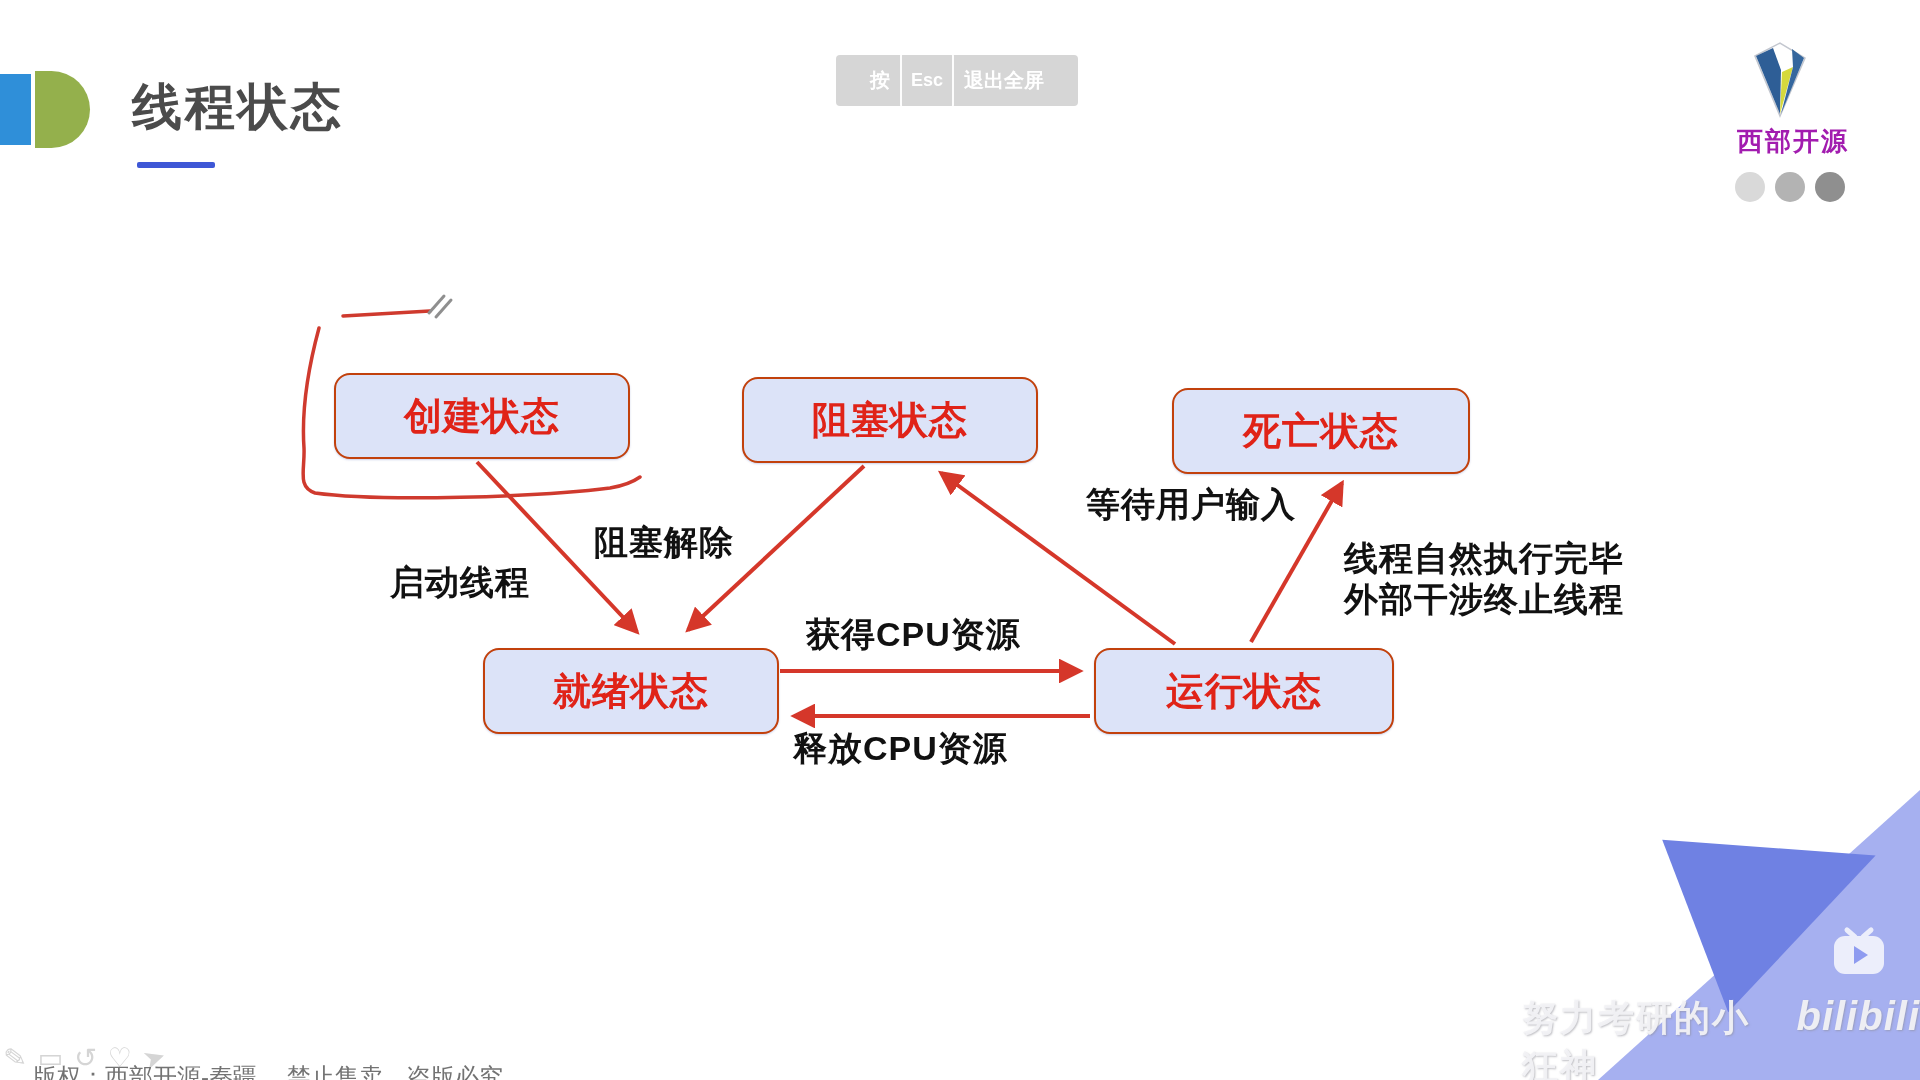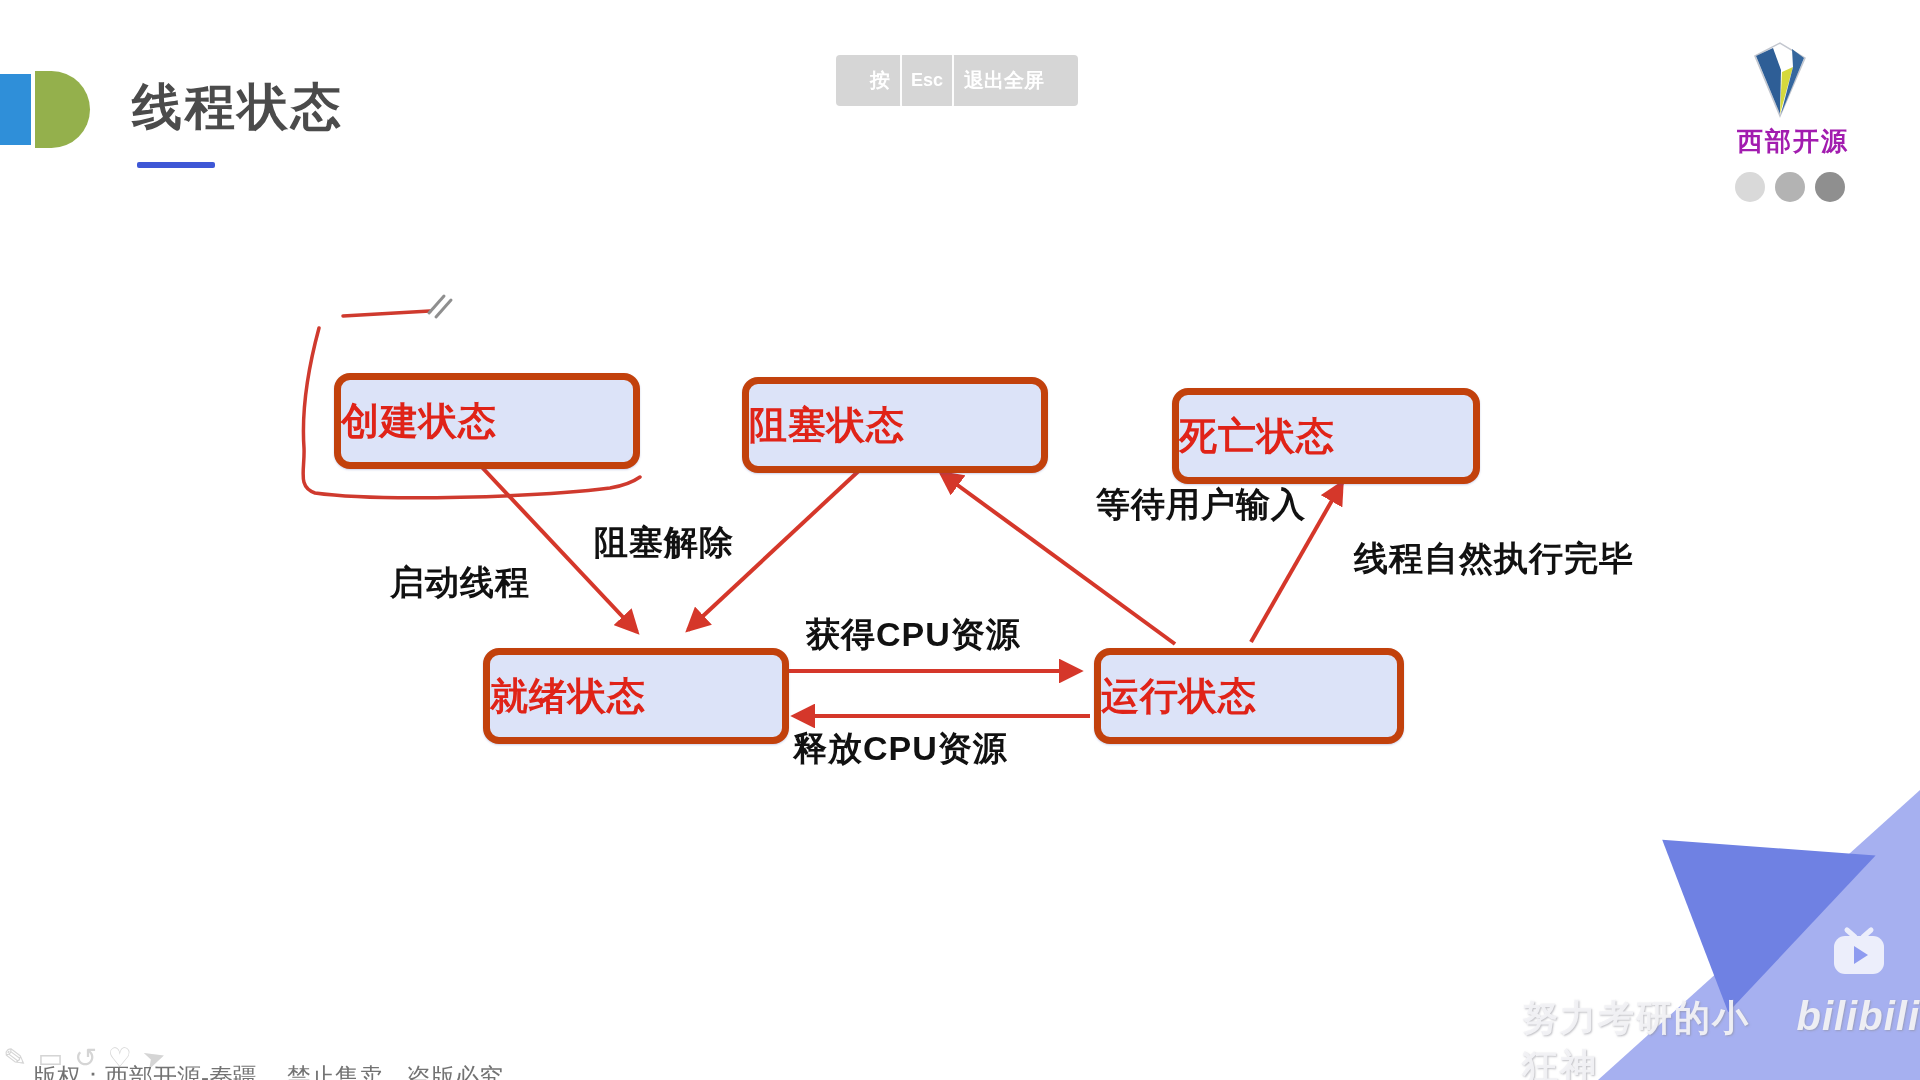--- a/index.html
+++ b/index.html
@@ -32,39 +32,39 @@
   
   .brand-mark{left:1750px;top:40px;width:60px;height:78px;}
   .brand-name{left:1737px;top:124px;width:112px;font-size:26px;font-weight:bold;color:#a21caf;letter-spacing:2px;}
   .dot{width:30px;height:30px;border-radius:50%;top:172px;}
   .dot1{left:1735px;background:#d9d9d9;}
   .dot2{left:1775px;background:#b3b3b3;}
   .dot3{left:1815px;background:#8f8f8f;}
 
   
   .state-box{
-    background:#dce3f8;border:7px solid #c2410c;border-radius:16px;
-    display:flex;align-items:center;justify-content:flex-start;
+    background:#dce3f8;border:2px solid #c2410c;border-radius:16px;
+    display:flex;align-items:center;justify-content:center;
     color:#e02318;font-size:38px;font-weight:bold;letter-spacing:1px;
     box-shadow:0 1px 2px rgba(60,80,180,.25);
   }
   .box-created{left:334px;top:373px;width:292px;height:82px;}
   .box-blocked{left:742px;top:377px;width:292px;height:82px;}
   .box-dead{left:1172px;top:388px;width:294px;height:82px;}
   .box-ready{left:483px;top:648px;width:292px;height:82px;}
   .box-running{left:1094px;top:648px;width:296px;height:82px;}
 
   .edge-label{color:#111111;font-weight:bold;font-size:34px;letter-spacing:1px;line-height:1.22;}
   .lbl-start{left:390px;top:562px;}
   .lbl-unblock{left:594px;top:522px;}
   .lbl-acquire{left:806px;top:614px;}
   .lbl-release{left:793px;top:728px;}
   .lbl-toblocked{left:1086px;top:484px;}
   .lbl-todead{left:1344px;top:538px;}
-  .edge-label span{display:block;margin-left:10px;}
+  .edge-label span{display:block;}
 
   svg.overlay{left:0;top:0;width:1920px;height:1080px;pointer-events:none;}
 
   
   .copyright{left:33px;top:1033px;font-size:24px;color:#737373;z-index:3;margin-top:28px;}
   .copyright .gap{display:inline-block;width:30px;}
   .toolbar{left:4px;top:1042px;z-index:2;color:#d5d5d5;font-size:27px;display:flex;gap:11px;}
   .toolbar span{display:inline-block;}
   .tool-pen{transform:rotate(-8deg);}
   .tool-cursor{transform:rotate(-18deg);}
@@ -153,20 +153,21 @@
 
 <div class="abs edge-label lbl-start">启动线程</div>
 <div class="abs edge-label lbl-unblock">阻塞解除</div>
 <div class="abs edge-label lbl-acquire">获得CPU资源</div>
 <div class="abs edge-label lbl-release">释放CPU资源</div>
 <div class="abs edge-label lbl-toblocked">
   <span>等待用户输入</span>
 </div>
 <div class="abs edge-label lbl-todead">
   <span>线程自然执行完毕</span>
+  <span>外部干涉终止线程</span>
 </div>
 
 <div class="abs toolbar">
   <span class="tool-pen">✎</span>
   <span>▭</span>
   <span>↺</span>
   <span>♡</span>
   <span class="tool-cursor">➤</span>
 </div>
 

